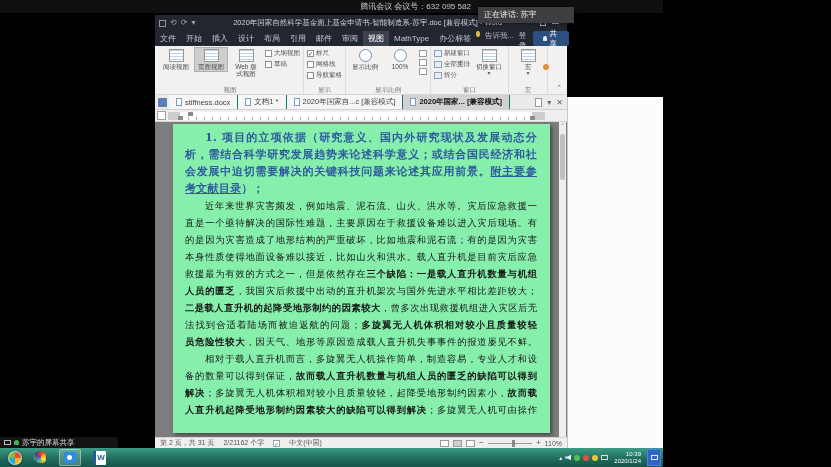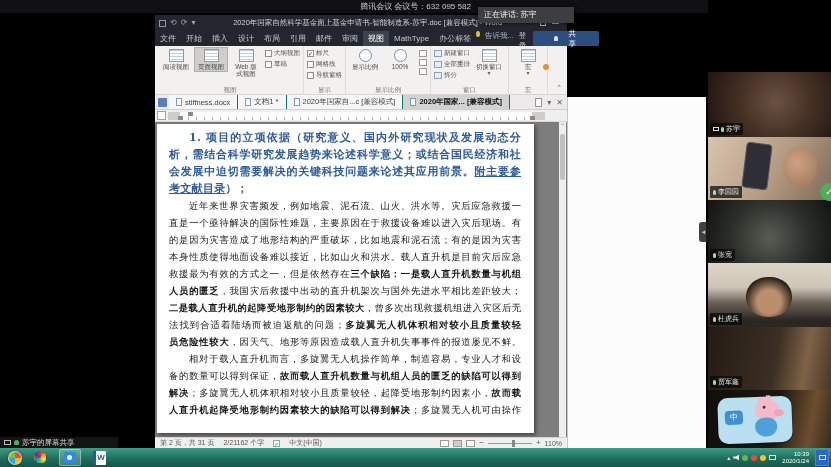--- a/index.html
+++ b/index.html
@@ -1,18 +1,18 @@
 <!DOCTYPE html>
 <html style="--hblue: #2e5b9d;"><head>
 <meta charset="utf-8">
 <style>
 *{margin:0;padding:0;box-sizing:border-box}
 html,body{background:#000}
 body{font-family:"Liberation Sans",sans-serif}
-#stage{position:relative;width:831px;height:467px;background:#000;overflow:hidden}
+#stage{position:relative;width:663px;height:467px;background:#000;overflow:hidden}
 
 .topbar{position:absolute;left:0;top:0;width:831px;height:13px;background:#101013;color:#c9c9c9;font-size:8px;display:flex;align-items:center;justify-content:center}
 .winctl{position:absolute;right:5px;top:3px;display:flex;gap:8px;align-items:center}
 .wc-min{width:7px;height:1px;background:#bbb}
 .wc-res{width:6px;height:6px;border:1px solid #bbb}
 .wc-x{position:relative;width:7px;height:7px}
 .wc-x i,.wc-x b{position:absolute;left:3px;top:0;width:1px;height:7px;background:#bbb}
 .wc-x i{transform:rotate(45deg)}.wc-x b{transform:rotate(-45deg)}
 .tooltip{position:absolute;left:478px;top:7px;width:96px;height:16px;background:#3e3e41;color:#efefef;font-size:8px;line-height:16px;padding-left:6px;z-index:60;box-shadow:0 0 4px rgba(0,0,0,.7)}
 
@@ -25,21 +25,21 @@
 .title-text{flex:1;text-align:center;white-space:nowrap;overflow:hidden;font-size:7.5px;color:#cdd2da}
 .tb-min{width:7px;height:1px;background:#aab;margin-right:4px}
 .tb-res{width:6px;height:6px;border:1px solid #aab;margin-right:2px}
 .tabsrow{height:15px;background:#23262e;display:flex;align-items:stretch;color:#c3c9d3;font-size:8px}
 .rtab{padding:0 5px;display:flex;align-items:center;white-space:nowrap}
 .rtab.active{background:#3b414d;color:#fff}
 .tabs-right{margin-left:auto;display:flex;gap:5px;padding-right:4px}
 .bulb{width:6px;height:6px;border-radius:50%;background:#d8c24a}
 .tellme{font-size:7.5px;color:#aab3bf;white-space:nowrap}
 .signin{font-size:7.5px;color:#c3c9d3}
-.share-pill{background:#2d4f80;color:#fff;padding:1px 21px;border-radius:2px;font-size:7.5px;display:flex;gap:11px;align-items:center}
+.share-pill{background:#2d4f80;color:#fff;padding:1px 10px;border-radius:2px;font-size:7.5px;display:flex;gap:3px;align-items:center}
 .person{width:5px;height:5px;background:#dfe7f2;border-radius:50% 50% 20% 20%}
 
 .ribbon{height:49px;background:#f2f1f0;border-bottom:1px solid #d8d6d4;display:flex;position:relative;padding-left:2px}
 .group{display:flex;flex-direction:column;border-right:1px solid #ddd;padding:2px 3px 0}
 .group-body{flex:1;display:flex;gap:3px;align-items:flex-start}
 .group-label{font-size:6.5px;color:#777;text-align:center;height:9px;line-height:9px}
 .bigbtn{display:flex;flex-direction:column;align-items:center;font-size:6.5px;color:#4a4a4a;padding:1px 2px;gap:1px;width:32px;text-align:center;line-height:7px}
 .bigbtn.sel{background:#cfcecd;outline:1px solid #b2b0ae}
 .bicon{width:15px;height:13px;background:#fff;border:1px solid #979797;background-image:linear-gradient(#bcd0e8 1px,transparent 1px);background-size:3px 3px;background-position:2px 3px}
 .bicon.round{border-radius:50%;width:13px;background-image:none;border-color:#6f8eb5}
@@ -63,21 +63,21 @@
 
 .ruler{height:12px;background:#f0efee;position:relative;border-bottom:1px solid #d9d7d5}
 .tabsel{position:absolute;left:2px;top:1px;width:9px;height:9px;background:#fff;border:1px solid #a0a0a0}
 .rband{position:absolute;left:13px;top:2px;width:377px;height:8px;background:#cfcdcb}
 .rwhite{position:absolute;left:12px;top:0;width:352px;height:8px;background:#fff;background-image:repeating-linear-gradient(90deg,#a9a9a9 0 1px,transparent 1px 8px);background-size:100% 3px;background-position:0 5px;background-repeat:no-repeat}
 .ind1{position:absolute;left:20px;top:0;width:5px;height:4px;background:#8a8a8a}
 .ind2{position:absolute;left:10px;top:4px;width:5px;height:4px;background:#8a8a8a}
 .ind3{position:absolute;right:10px;top:4px;width:5px;height:4px;background:#8a8a8a}
 
 .docarea{flex:1;background:#7d7d7d;position:relative;overflow:hidden}
-.page{position:absolute;left:2px;top:2px;width:377px;height:309px;background:#ffffff;box-shadow:2px 2px 4px rgba(0,0,0,.45);padding:5px 13px 0 12px;overflow:hidden}
+.page{position:absolute;left:18px;top:2px;width:377px;height:309px;background:#86efac;box-shadow:2px 2px 4px rgba(0,0,0,.45);padding:5px 13px 0 12px;overflow:hidden}
 .vsb{position:absolute;right:1px;top:0;width:7px;height:100%;background:#efeeed}
 .vsb .thumb{position:absolute;left:1px;top:12px;width:5px;height:46px;background:#c2c0be;border-radius:2px}
 .vsb .arr{position:absolute;left:0;width:7px;height:8px;color:#888;font-size:6px;text-align:center;line-height:8px}
 .line{line-height:17px;height:17px;overflow:hidden;text-align:justify;text-align-last:justify;font-family:"DejaVu Serif","Liberation Serif",serif;color:#161616}
 .line.h{font-size:11px;font-weight:bold;color:var(--hblue);letter-spacing:.3px}
 .line.b{font-size:9.3px}
 .line.noj{text-align-last:left}
 .line.ind{text-indent:20px}
 .line .bold{font-weight:bold}
 .line .u{text-decoration:underline}

